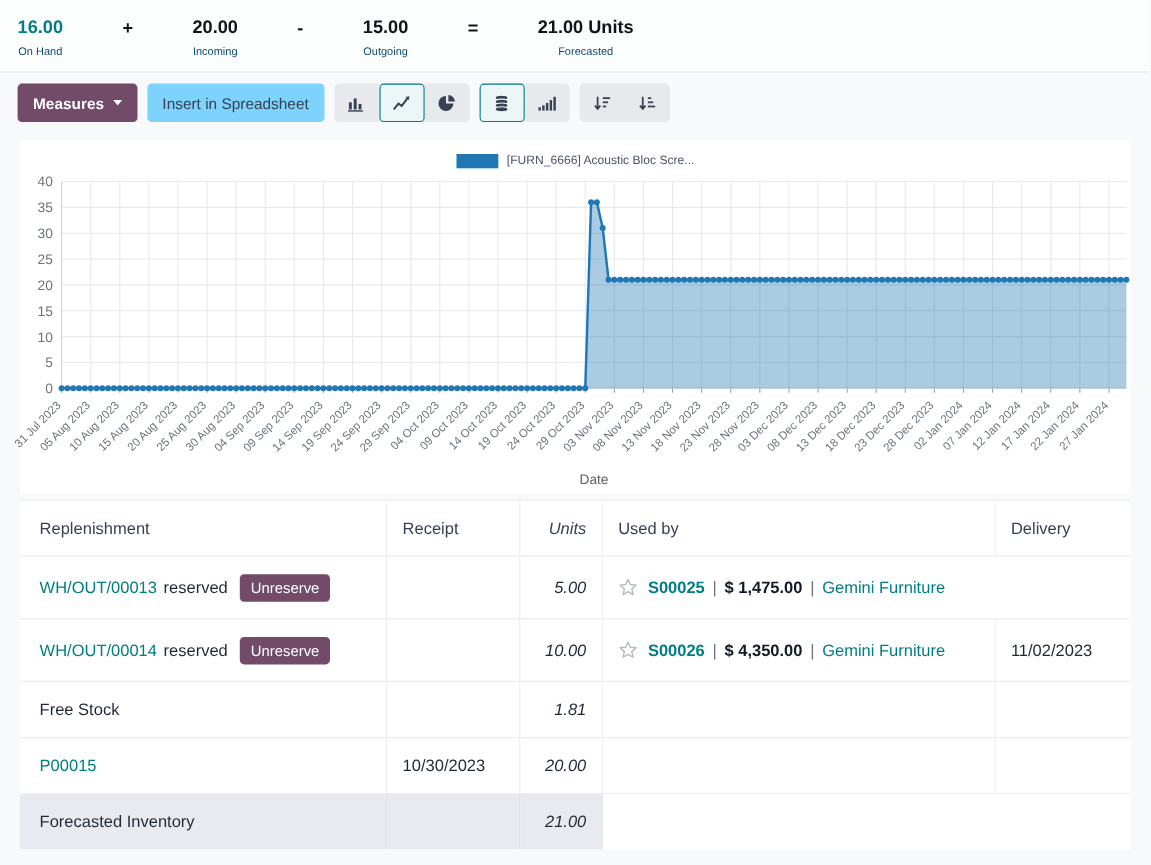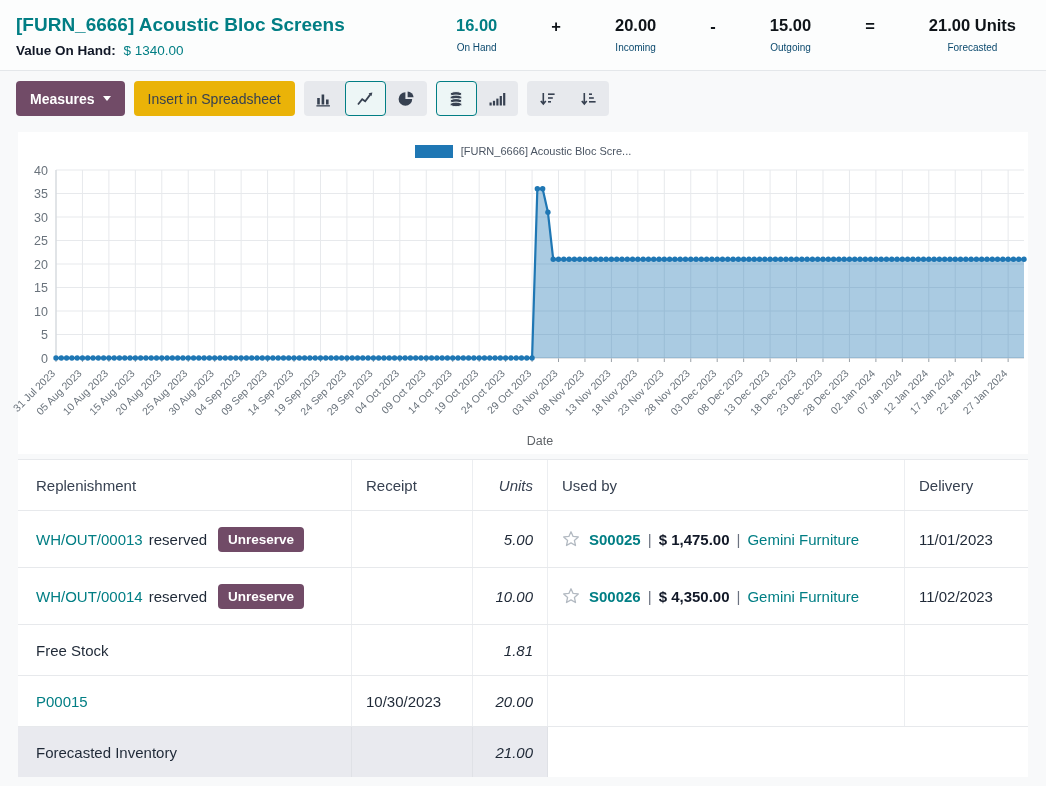--- a/index.html
+++ b/index.html
@@ -21,21 +21,21 @@
   .stat .cap { margin-top:7px; font-size:10px; color:#0c4a6e; font-weight:400; }
   .op { font-size:16.5px; font-weight:700; color:#0f1419; padding-top:1px; }
 
   
   .toolbar { display:flex; align-items:center; gap:9px; padding:10px 16px 0 16px; }
   .btn-measures { background:#714b67; color:#fff; border:none; border-radius:4px;
     height:35px; padding:0 14px; font-size:14px; font-weight:600;
     display:flex; align-items:center; gap:8px; cursor:pointer; font-family:inherit; }
   .caret { width:0; height:0; border-left:4.5px solid transparent;
     border-right:4.5px solid transparent; border-top:5px solid #fff; display:inline-block; }
-  .btn-secondary { background:#eab308; color:#374151; border:none; border-radius:4px;
+  .btn-secondary { background:#7dd3fc; color:#374151; border:none; border-radius:4px;
     height:35px; padding:0 14px; font-size:14px; font-weight:500; cursor:pointer; font-family:inherit;text-align:center; }
   .igroup { display:flex; background:#e7e9ed; border-radius:4px; height:35px; align-items:stretch; }
   .ibtn { width:41px; border:1px solid transparent; background:transparent; border-radius:4px;
     display:flex; align-items:center; justify-content:center; cursor:pointer; }
   .ibtn.active { background:#edf6f6; border-color:#017e84; }
   .ibtn svg { display:block; }
 
   
   .chart-panel { background:#fff; margin:16px 18px 0 18px; width:1010px; padding-top:8px; }
   .legend { display:flex; align-items:center; justify-content:center; gap:8px; height:22px; }
@@ -52,40 +52,33 @@
     border-right:1px solid #eceef1; }
   .td:last-child { border-right:none; }
   .td.first { padding-left:18px; }
   .td.num { justify-content:flex-end;font-style:italic; }
   .thead .td { color:#374151; }
   .r-tall .td { min-height:56px; }
   a.link { color:#017e84; text-decoration:none; font-weight:400; cursor:pointer; }
   a.link.bold { font-weight:700; }
   .status { margin-left:6px; color:#1f2937; }
   .btn-unreserve { margin-left:11px; background:#714b67; color:#fff; border:none;
-    border-radius:4px; padding:5px 10px; font-size:13.5px; font-weight:700;
+    border-radius:4px; padding:5px 10px; font-size:13.5px; font-weight:400;
     cursor:pointer; font-family:inherit; }
   .star { margin-right:9px; display:flex; align-items:center; cursor:pointer; }
   .sep { color:#6b7280; margin:0 7px; }
   .amount { font-weight:700; color:#111827; }
   .trow.tfoot { border-bottom:none; }
   .tfoot .td { background:#e9eaef; border-right:1px solid #dfe1e6; }
   .tfoot .td.merged { background:#fff; border-right:none; grid-column:span 2; }
 </style>
 </head>
 <body>
 
 <div class="header">
-  <div>
-    <div class="page-title">[FURN_6666] Acoustic Bloc Screens</div>
-    <div class="voh">
-      <span class="lbl">Value On Hand:</span>
-      <span class="amt">$ 1340.00</span>
-    </div>
-  </div>
   <div class="stats">
     <div class="stat">
       <div class="val teal">16.00</div>
       <div class="cap">On Hand</div>
     </div>
     <div class="op">+</div>
     <div class="stat">
       <div class="val">20.00</div>
       <div class="cap">Incoming</div>
     </div>
@@ -531,21 +524,20 @@
         <svg width="18" height="18" viewBox="0 0 18 18">
             <polygon points="9,1.8 11.1,6.4 16.3,6.9 12.4,10.4 13.5,15.5 9,12.9 4.5,15.5 5.6,10.4 1.7,6.9 6.9,6.4" fill="none" stroke="#b3bac2" stroke-width="1.3" stroke-linejoin="round"></polygon>
           </svg>
       </span>
       <a class="link bold">S00025</a>
       <span class="sep">|</span>
       <span class="amount">$ 1,475.00</span>
       <span class="sep">|</span>
       <a class="link">Gemini Furniture</a>
     </div>
-    <div class="td">11/01/2023</div>
   </div>
 
   <div class="trow r-tall">
     <div class="td first">
       <a class="link">WH/OUT/00014</a>
       <span class="status">reserved</span>
       <button class="btn-unreserve">Unreserve</button>
     </div>
     <div class="td"></div>
     <div class="td num">10.00</div>

